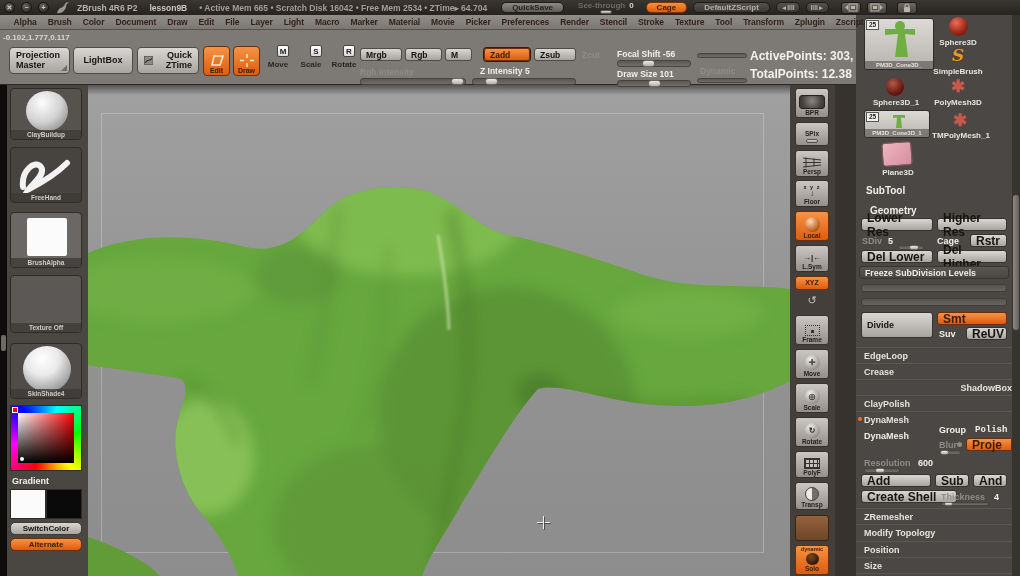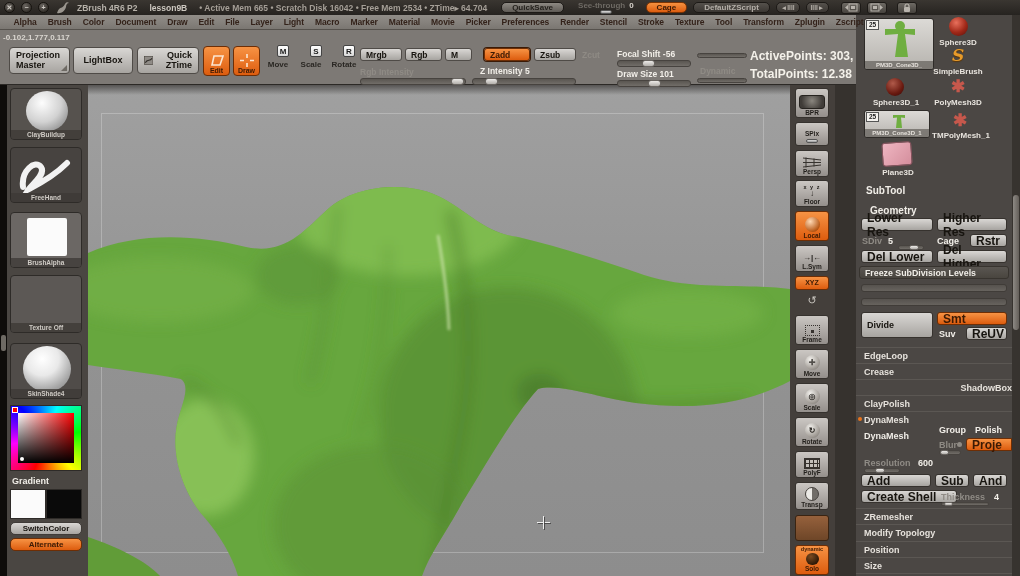--- a/index.html
+++ b/index.html
@@ -565,21 +565,21 @@
 
     <div class="prow" style="top:332px;"><span>EdgeLoop</span></div>
     <div class="prow" style="top:348px;"><span>Crease</span></div>
     <div class="prow" style="top:364px;text-align:right;"><span>ShadowBox</span></div>
     <div class="prow" style="top:380px;"><span>ClayPolish</span></div>
     <div class="prow" style="top:396px;"><span>DynaMesh</span></div>
     <span class="odot" style="left:2px;top:402px;"></span>
 
     <span class="ptxt" style="left:8px;top:416px;color:#f0ede7;">DynaMesh</span>
     <span class="ptxt" style="left:83px;top:410px;color:#f2efe9;">Group</span>
-    <span class="ptxt" style="left:119px;top:410px;color:#f2efe9;">Polish</span>
+    <span class="ptxt" style="left:119px;top:410px;color:#f2efe9;font-family:Liberation Mono, monospace;">Polish</span>
     <span class="ptxt dim" style="left:83px;top:425px;">Blur</span>
     <span class="sphere abs" style="left:101px;top:427px;width:5px;height:5px;background:#8f8b85;"></span>
     <div class="slider" style="left:83px;top:435px;width:22px;height:5px;">
         <span class="knob" style="left:0px;width:9px;height:5px;"></span>
       </div>
     <div class="pbtn orange" style="left:110px;top:423px;width:46px;border-radius:3px 0 0 3px;">
         <span>Proje</span>
       </div>
 
     <span class="ptxt dim" style="left:8px;top:443px;">Resolution</span>

